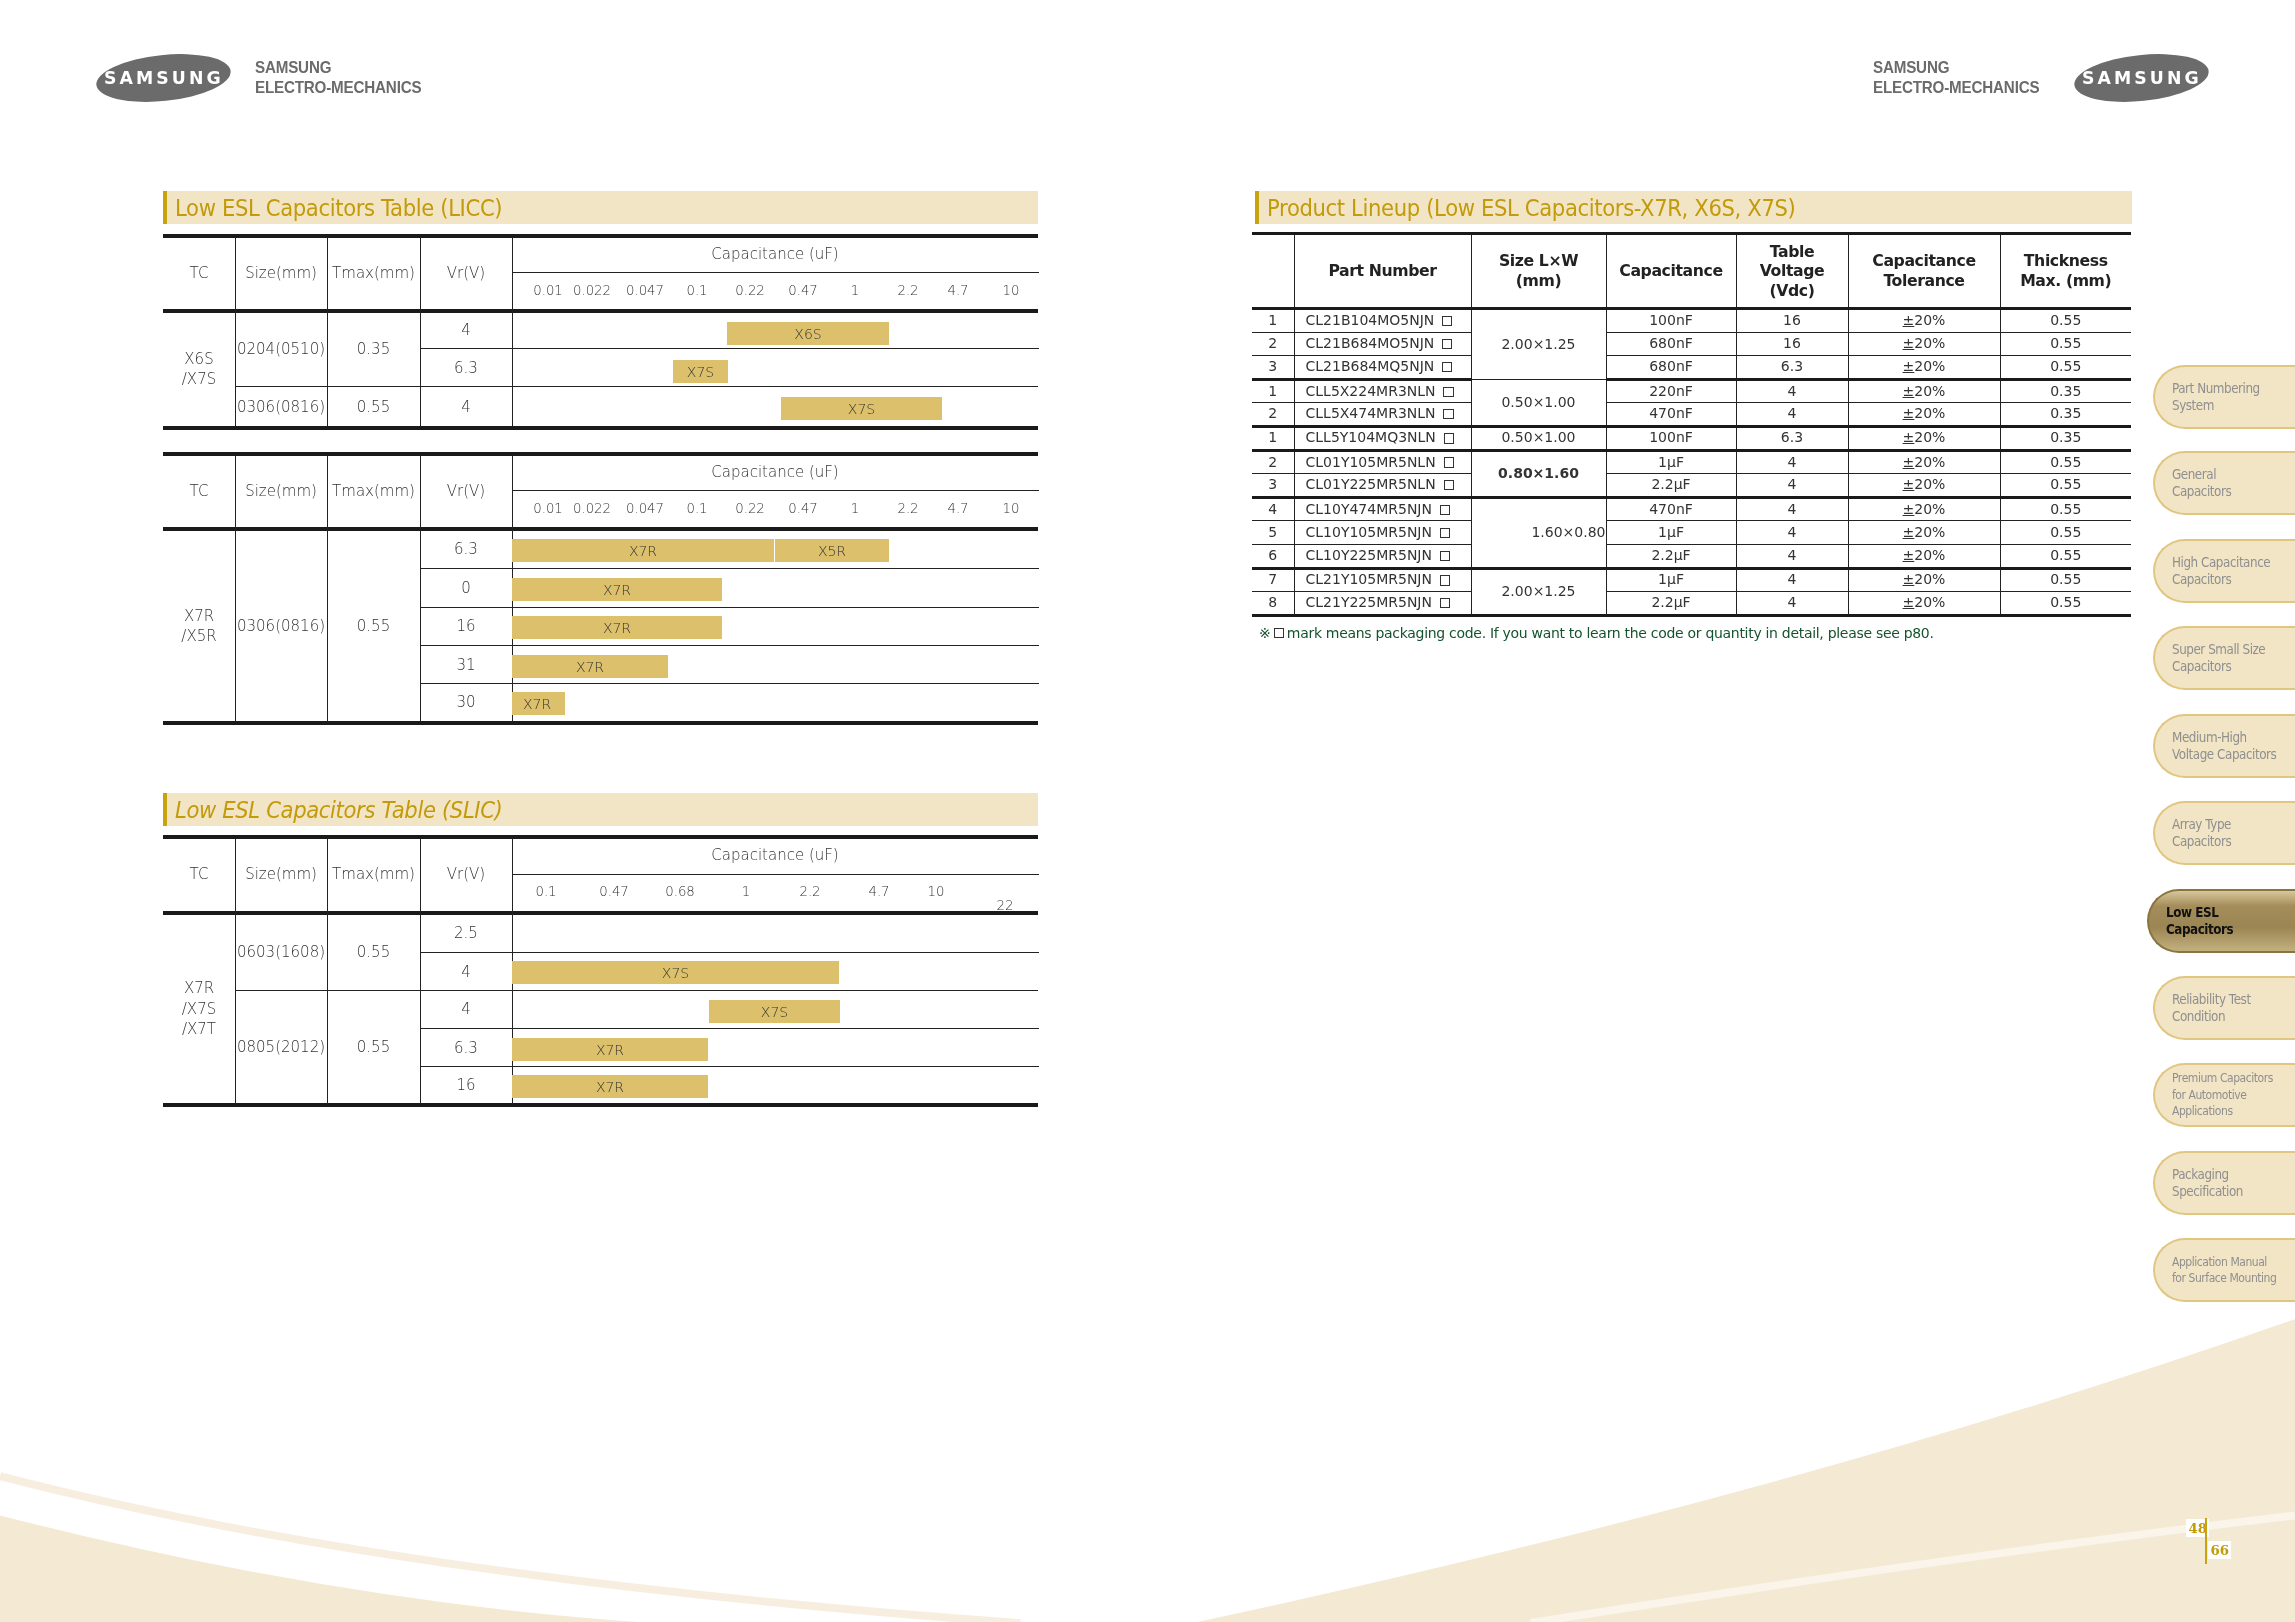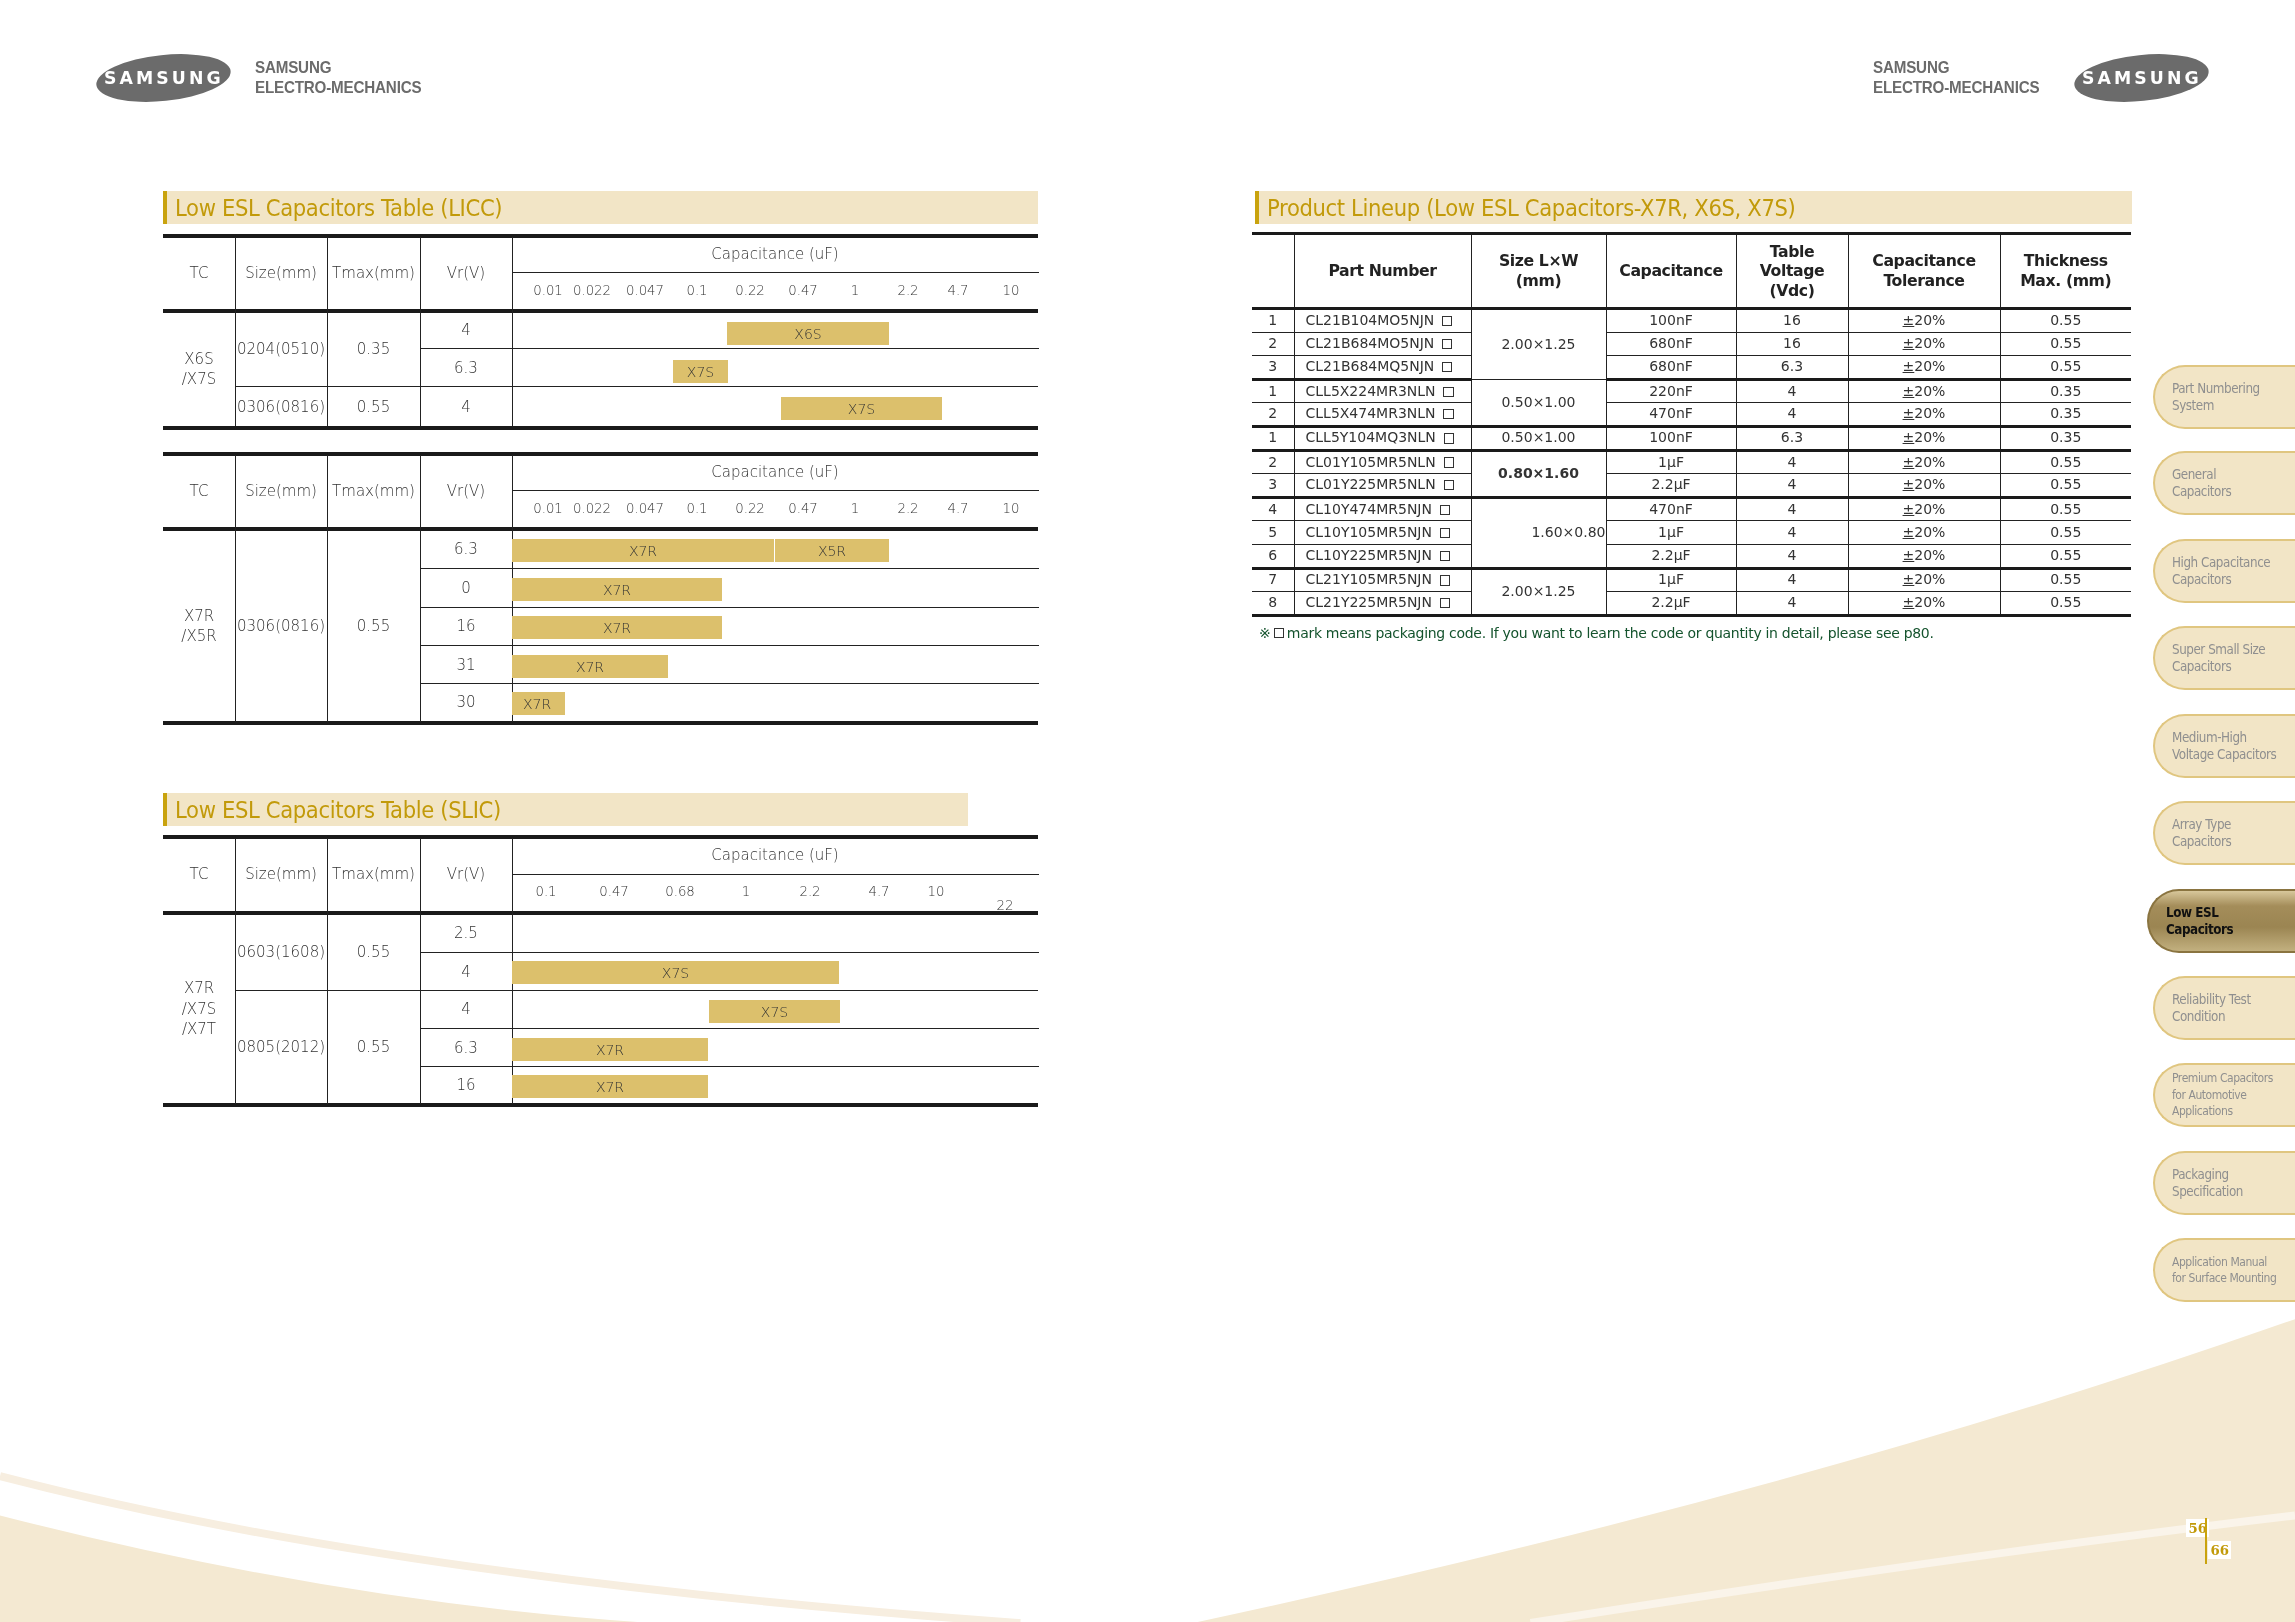--- a/index.html
+++ b/index.html
@@ -199,21 +199,21 @@
   <div class="rt-cell" style="left:257px; top:195px; width:92px; height:36px;">31</div>
   <div class="rt-cell" style="left:257px; top:232px; width:92px; height:37px;">30</div>
   <div class="bar" style="left:349px; top:87px; width:262px;">X7R</div>
   <div class="bar" style="left:612px; top:87px; width:114px;">X5R</div>
   <div class="bar" style="left:349px; top:126px; width:210px;">X7R</div>
   <div class="bar" style="left:349px; top:164px; width:210px;">X7R</div>
   <div class="bar" style="left:349px; top:203px; width:156px;">X7R</div>
   <div class="bar" style="left:349px; top:240px; width:53px; justify-content:flex-start; padding-left:11px;">X7R</div>
 </div>
 
-<div class="section-title" style="left:163px; top:793px; width:805px;">
+<div class="section-title" style="left:163px; top:793px; width:875px;font-style:italic;">
   <span>Low ESL Capacitors Table (SLIC)</span>
 </div>
 
 <div class="range-table" style="top:835px; height:275px;">
   <div class="rt-topline" style="top:0;"></div>
   <div class="rt-midline" style="top:76px;"></div>
   <div class="rt-botline" style="top:268px;"></div>
   <div class="vline" style="left:72px; top:3.1px; height:266px;"></div>
   <div class="vline" style="left:164px; top:3.1px; height:266px;"></div>
   <div class="vline" style="left:257px; top:3.1px; height:266px;"></div>
@@ -446,16 +446,16 @@
   <div class="nav-tab" style="top:786px;">
       <span>Packaging
 Specification</span>
     </div>
   <div class="nav-tab small" style="top:873px;">
       <span>Application Manual
 for Surface Mounting</span>
     </div>
 </div>
 
-<div class="page-num" style="left:2186px; top:1519px;">56</div>
+<div class="page-num" style="left:2186px; top:1519px;">48</div>
 <div class="page-divider"></div>
 <div class="page-num" style="left:2208px; top:1541px;">66</div>
 
 
 </body></html>

